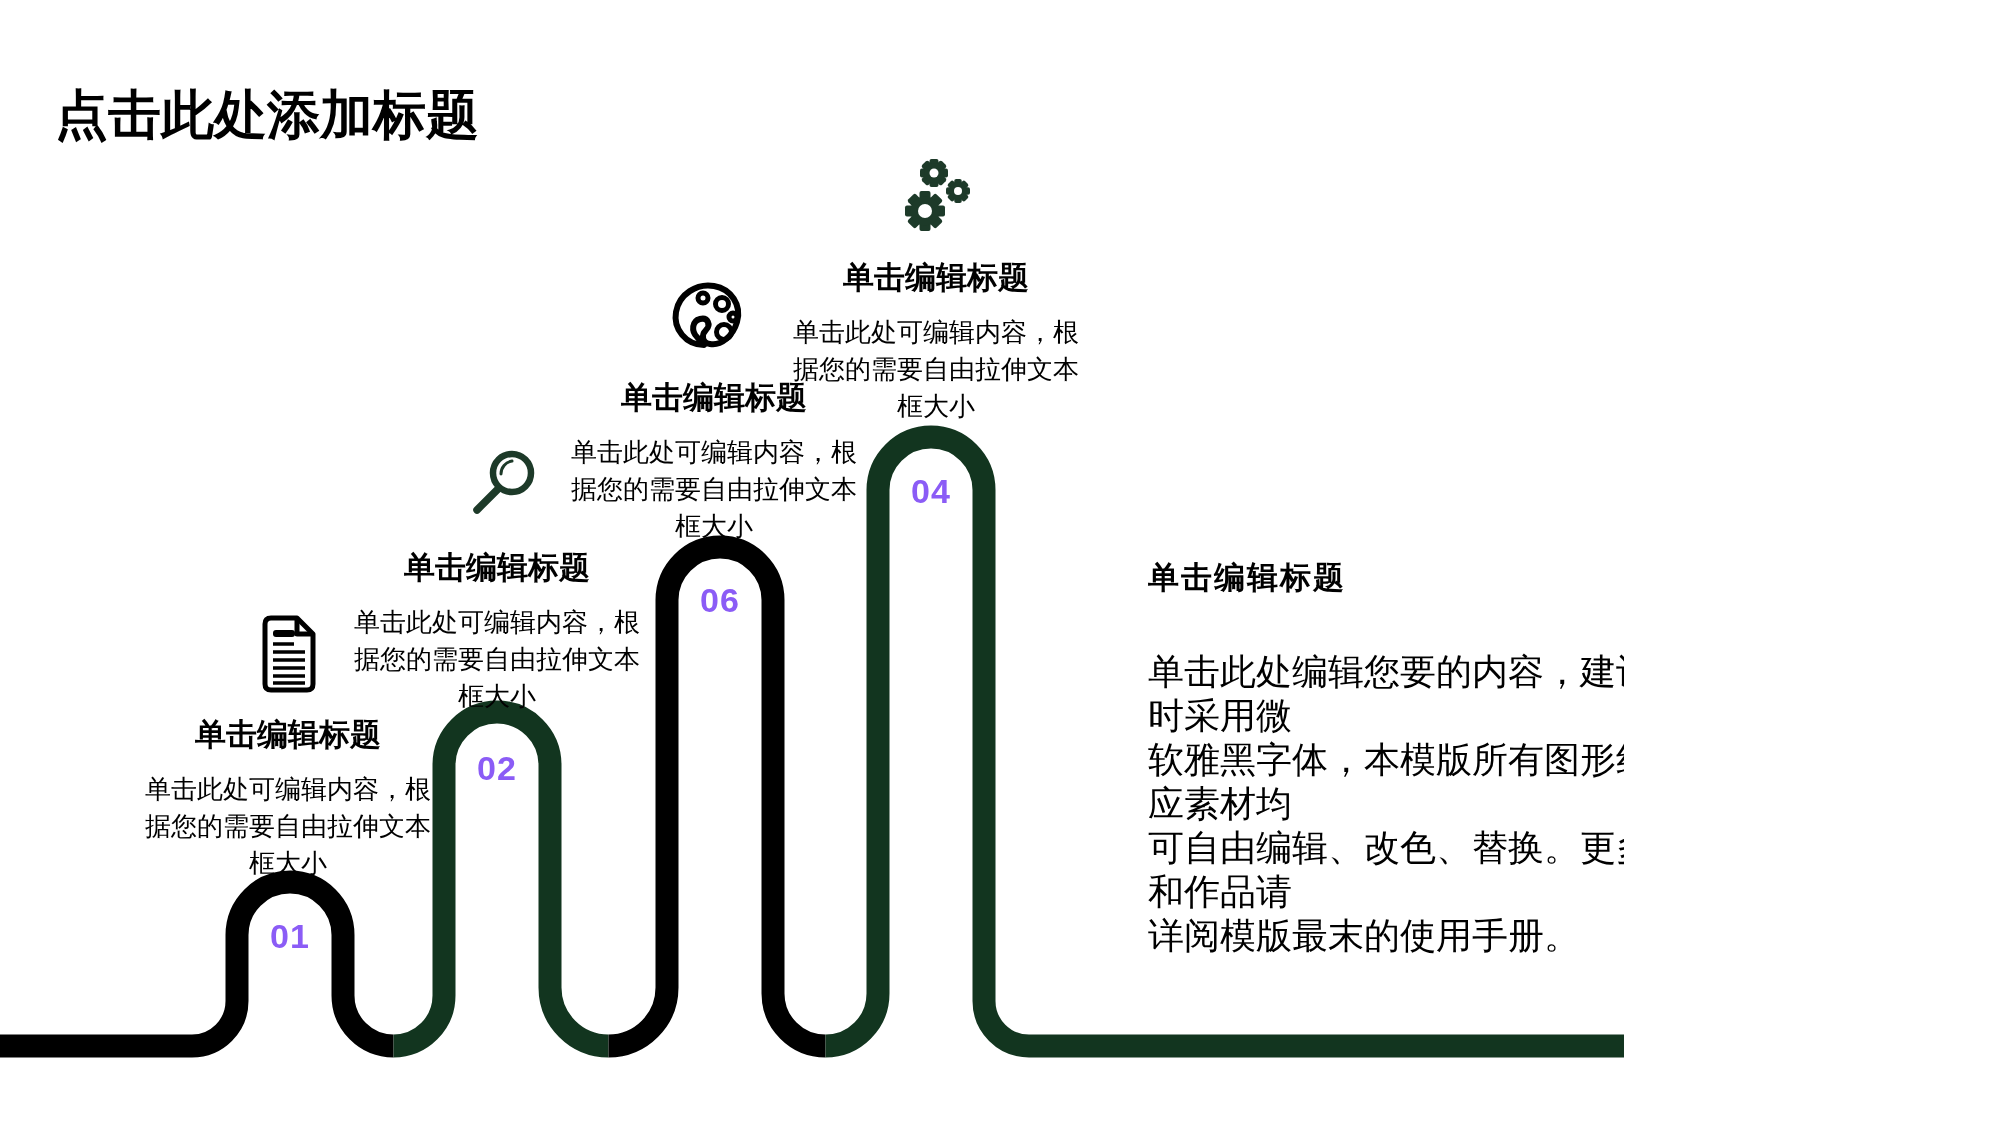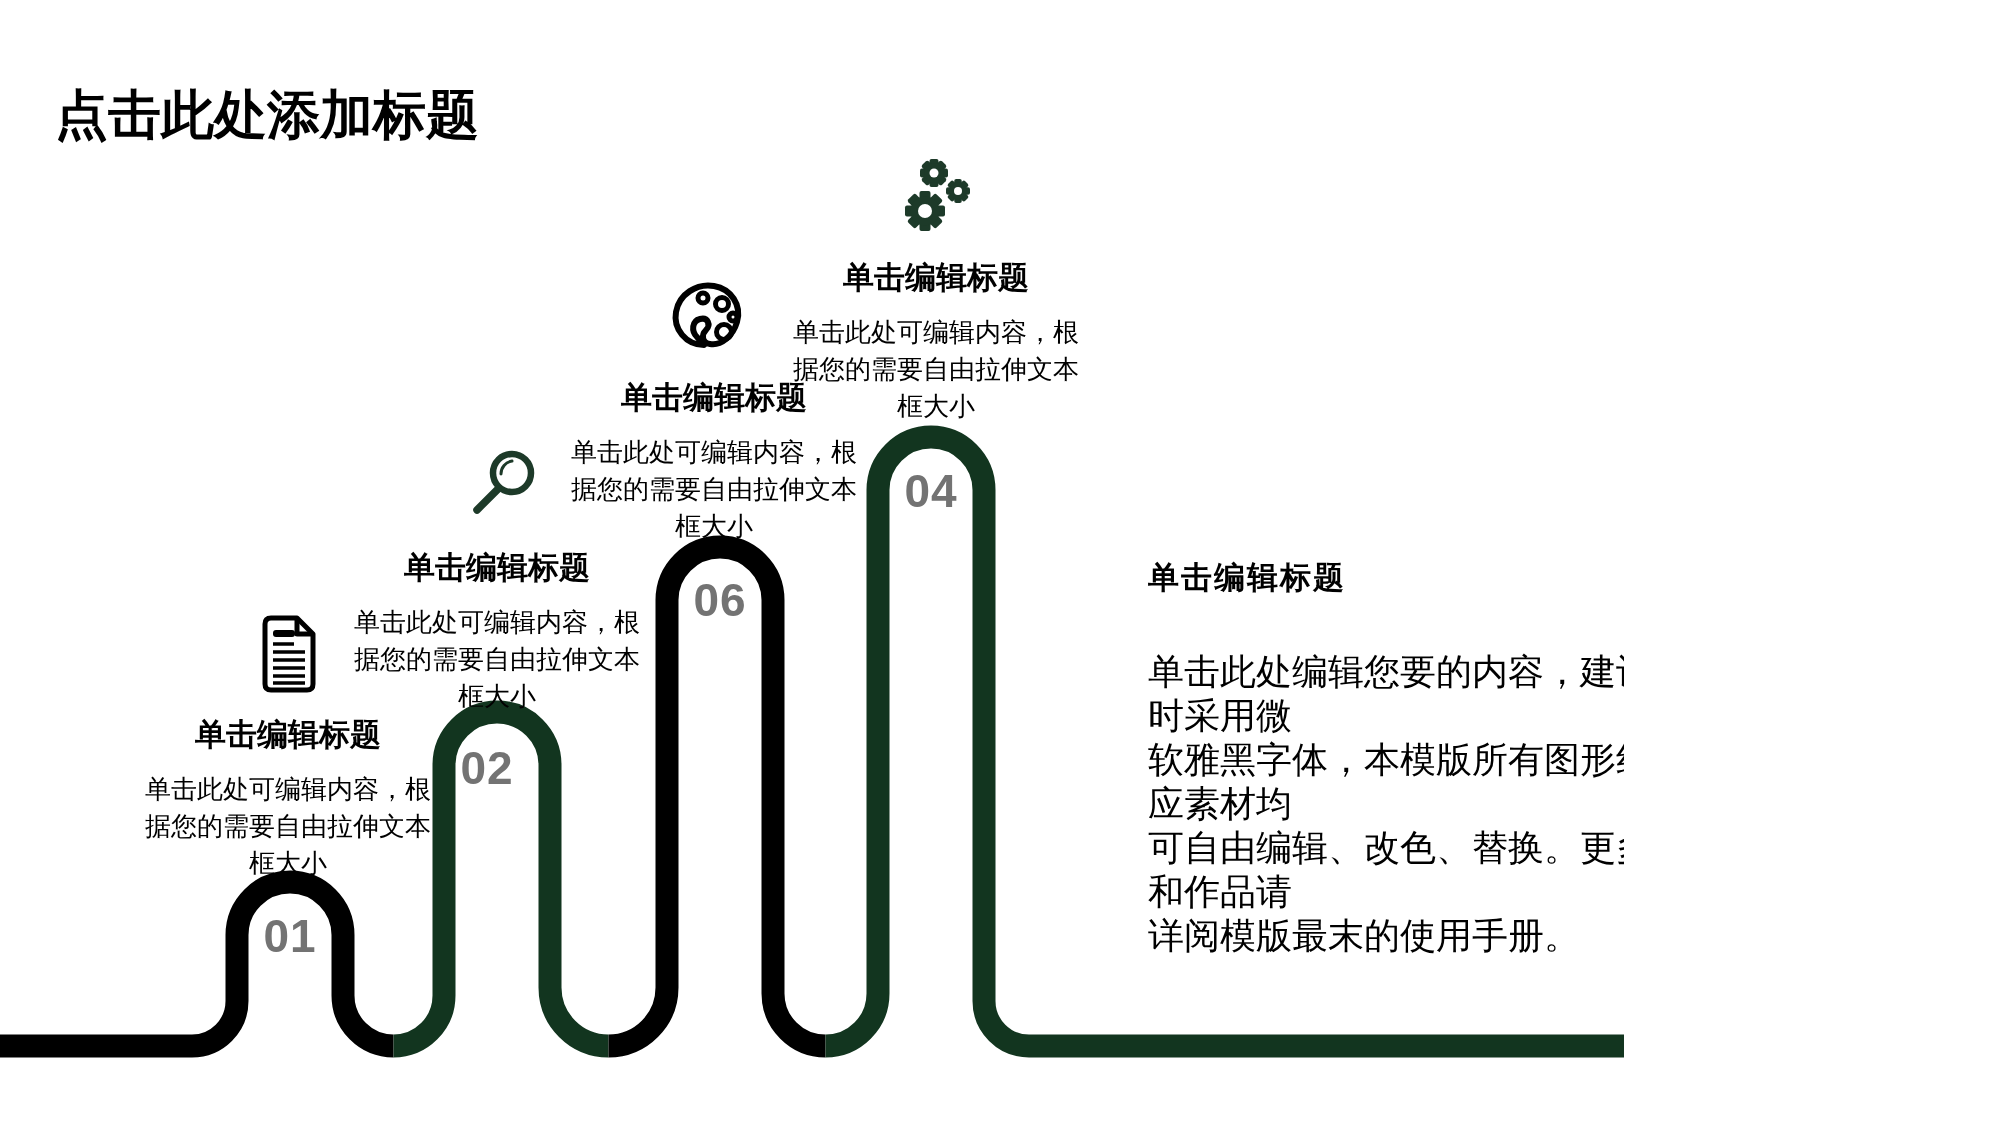--- a/index.html
+++ b/index.html
@@ -7,23 +7,23 @@
   .slide{position:relative;width:1624px;height:1125px;background:#fff;overflow:hidden;}
   .slide-title{position:absolute;left:55px;top:80px;font-size:53px;font-weight:bold;color:#000;letter-spacing:0px;}
   .path-layer{position:absolute;left:0;top:0;width:2000px;height:1125px;}
   .step{position:absolute;width:340px;text-align:center;}
   .step-title{font-size:31px;font-weight:bold;line-height:38px;margin:0;color:#000;}
   .step-body{font-size:26px;line-height:37px;margin:17px;white-space:pre-line;color:#000;}
   .step-1{left:118px;top:716px;}
   .step-2{left:327px;top:549px;}
   .step-3{left:544px;top:379px;}
   .step-4{left:766px;top:259px;}
-  .loop-num{position:absolute;font-size:46px;font-weight:bold;color:#737373;transform:translate(-50%,-50%);letter-spacing:1px;}
+  .loop-num{position:absolute;font-size:34px;font-weight:bold;color:#8b5cf6;transform:translate(-50%,-50%);letter-spacing:1px;}
   .num-1{left:290px;top:936px;}
-  .num-2{left:487px;top:768px;text-align:center;}
+  .num-2{left:497px;top:768px;text-align:center;}
   .num-3{left:720px;top:600px;}
   .num-4{left:931px;top:491px;}
   .icon{position:absolute;}
   .icon-doc{left:260px;top:614px;}
   .icon-mag{left:468px;top:446px;}
   .icon-palette{left:666px;top:276px;}
   .icon-gears{left:903px;top:158px;}
   .side-panel{position:absolute;left:1148px;top:560px;width:680px;}
   .panel-title{font-size:31px;font-weight:bold;line-height:36px;margin:0;letter-spacing:2px;}
   .panel-body{font-size:36px;line-height:44px;margin:54px 0 0 0;white-space:pre-line;}

